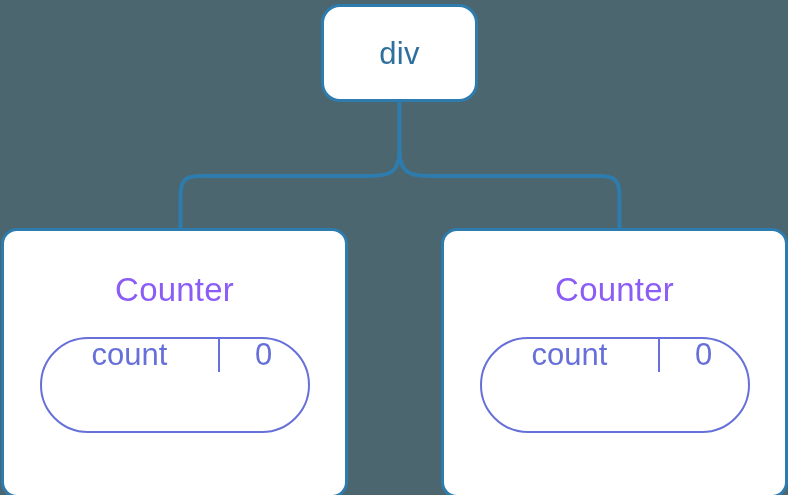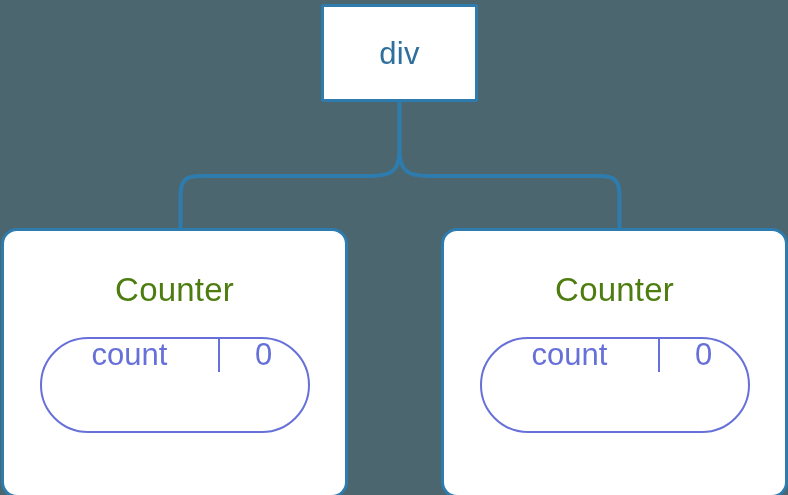--- a/index.html
+++ b/index.html
@@ -32,21 +32,21 @@
     z-index: 1;
   }
 
   
   .node {
     position: absolute;
     z-index: 2;
     box-sizing: border-box;
     background: #ffffff;
     border: 3px solid #2e7cae;
-    border-radius: 2px;
+    border-radius: 19px;
     display: flex;
     flex-direction: column;
     align-items: center;
   }
 
   
   #node-div {
     left: 321px;
     top: 4px;
     width: 157px;
@@ -68,21 +68,21 @@
     border-radius: 16px;
     justify-content: flex-start;
   }
   #node-counter-0 { left: 1px; }
   #node-counter-1 { left: 441px; }
 
   .node-child .node-title {
     margin-top: 42px;
     font-size: 33px;
     line-height: 1;
-    color: #4d7c0f;
+    color: #8b5cf6;
     letter-spacing: 0.2px;
   }
 
   
   .state-pill {
     margin-top: 31px;
     display: flex;
     align-items: flex-start;
     height: 96px;
     border: 2px solid #6670d8;

